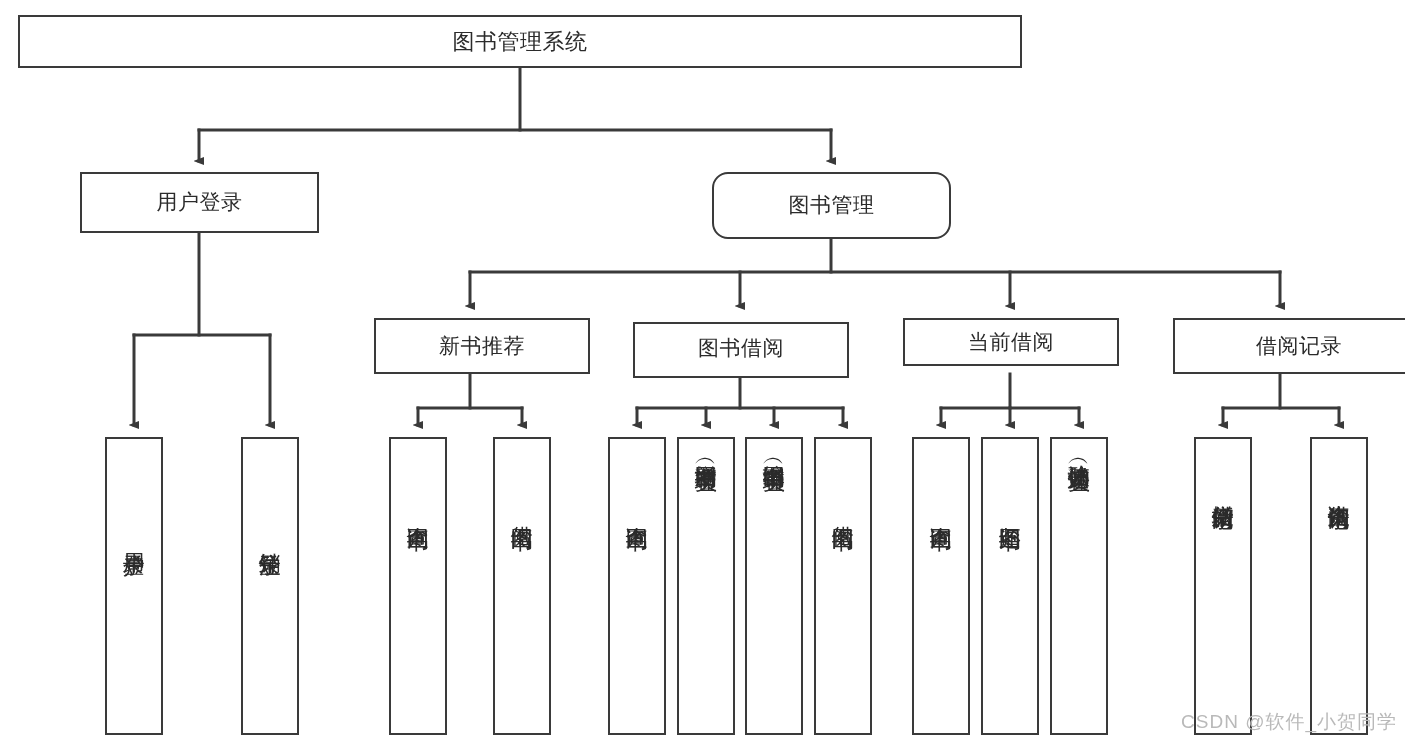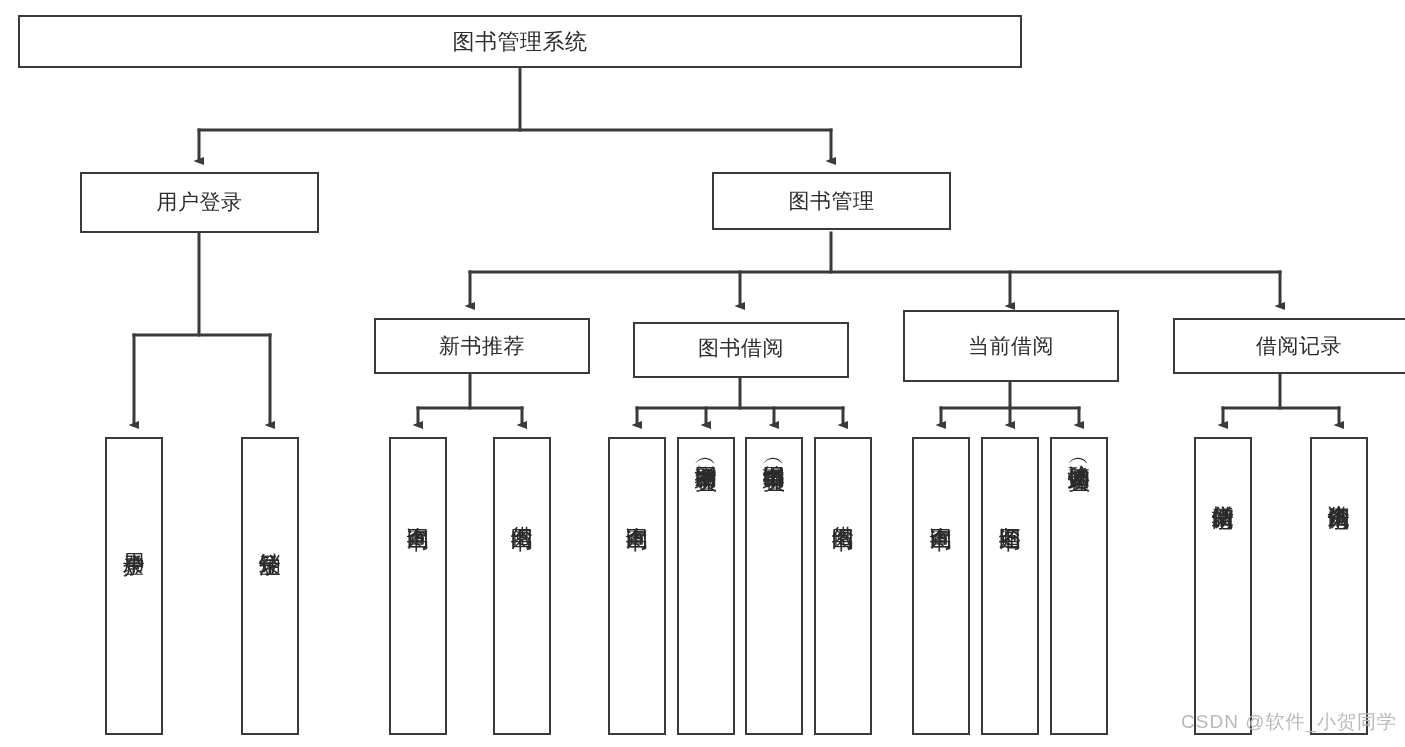--- a/index.html
+++ b/index.html
@@ -129,31 +129,31 @@
     </g>
   </svg>
 
   <div class="node root" style="left:18px; top:15px; width:1004px; height:53px;">
     <span class="label">图书管理系统</span>
   </div>
 
   <div class="node" style="left:80px; top:172px; width:239px; height:61px;">
     <span class="label">用户登录</span>
   </div>
-  <div class="node" style="left:712px; top:172px; width:239px; height:58px;">
+  <div class="node" style="left:712px; top:172px; width:239px; height:67px;border-radius:16px;">
     <span class="label">图书管理</span>
   </div>
 
   <div class="node" style="left:374px; top:318px; width:216px; height:56px;">
     <span class="label">新书推荐</span>
   </div>
   <div class="node" style="left:633px; top:322px; width:216px; height:56px;font-family:Liberation Mono, monospace;">
     <span class="label">图书借阅</span>
   </div>
-  <div class="node" style="left:903px; top:310px; width:216px; height:72px;">
+  <div class="node" style="left:903px; top:318px; width:216px; height:48px;">
     <span class="label">当前借阅</span>
   </div>
   <div class="node" style="left:1173px; top:318px; width:252px; height:56px;">
     <span class="label">借阅记录</span>
   </div>
 
   <div class="node leaf offset-low" style="left:105px; top:437px; width:58px; height:298px;">
     <span class="label">用户登录</span>
   </div>
   <div class="node leaf offset-low" style="left:241px; top:437px; width:58px; height:298px;">

